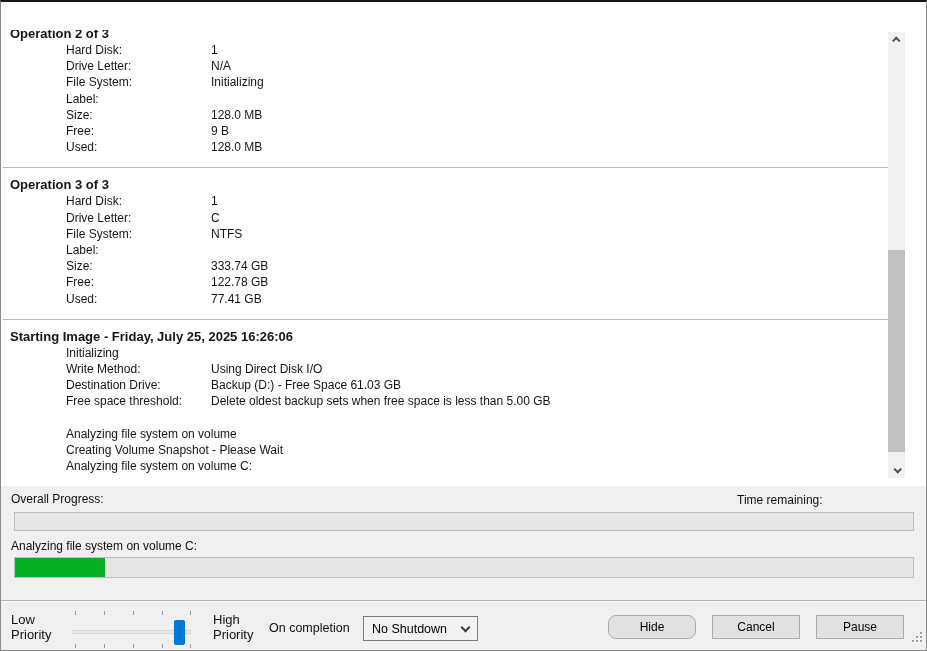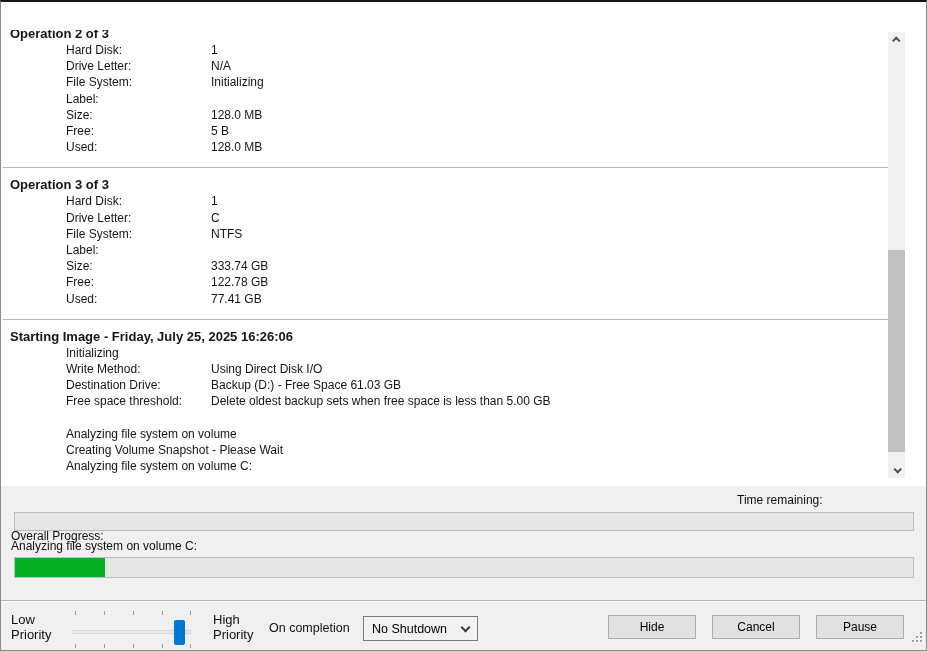--- a/index.html
+++ b/index.html
@@ -72,21 +72,21 @@
         <div class="log-row">
           <span class="k">Label:</span>
           <span class="v"></span>
         </div>
         <div class="log-row">
           <span class="k">Size:</span>
           <span class="v">128.0 MB</span>
         </div>
         <div class="log-row">
           <span class="k">Free:</span>
-          <span class="v">5 B</span>
+          <span class="v">9 B</span>
         </div>
         <div class="log-row">
           <span class="k">Used:</span>
           <span class="v">128.0 MB</span>
         </div>
 
         <div class="sep"></div>
 
         <div class="sec-heading">Operation 3 of 3</div>
         <div class="log-row">
@@ -145,21 +145,21 @@
       <div class="sb-btn up">
         <i class="chev up"></i>
       </div>
       <div class="sb-thumb"></div>
       <div class="sb-btn down">
         <i class="chev down"></i>
       </div>
     </div>
   </div>
 
-  <div class="pg-label" style="left:10px;top:490px;margin-top:37px;">Overall Progress:</div>
+  <div class="pg-label" style="left:10px;top:490px;">Overall Progress:</div>
   <div class="pg-label" style="left:736px;top:491px;">Time remaining:</div>
   <div class="bar" style="top:510px;height:19px;">
     <div class="bar-fill" style="width: 0%;"></div>
   </div>
 
   <div class="pg-label" style="left:10px;top:537px;">Analyzing file system on volume C:</div>
   <div class="bar" style="top:555px;height:21px;">
     <div class="bar-fill" style="width: 10%; background: rgb(6, 176, 37);"></div>
   </div>
 
@@ -183,21 +183,21 @@
 
     <div class="ft-label" style="left:212px;top:11px;width:50px;">High Priority</div>
 
     <div class="ft-label" style="left:268px;top:20px;white-space:nowrap;font-size:12.5px;">On completion</div>
 
     <div class="combo">
       <span class="txt">No Shutdown</span>
       <i class="combo-chev"></i>
     </div>
 
-    <div class="win-btn" style="left:607px;">Hide</div>
+    <div class="win-btn" style="left:607px;border-radius:8px;">Hide</div>
     <div class="win-btn" style="left:711px;">Cancel</div>
     <div class="win-btn" style="left:815px;">Pause</div>
 
     <div class="grip">
       <i style="right:1px;bottom:9px;"></i>
       <i style="right:1px;bottom:5px;"></i>
       <i style="right:5px;bottom:5px;"></i>
       <i style="right:1px;bottom:1px;"></i>
       <i style="right:5px;bottom:1px;"></i>
       <i style="right:9px;bottom:1px;"></i>

